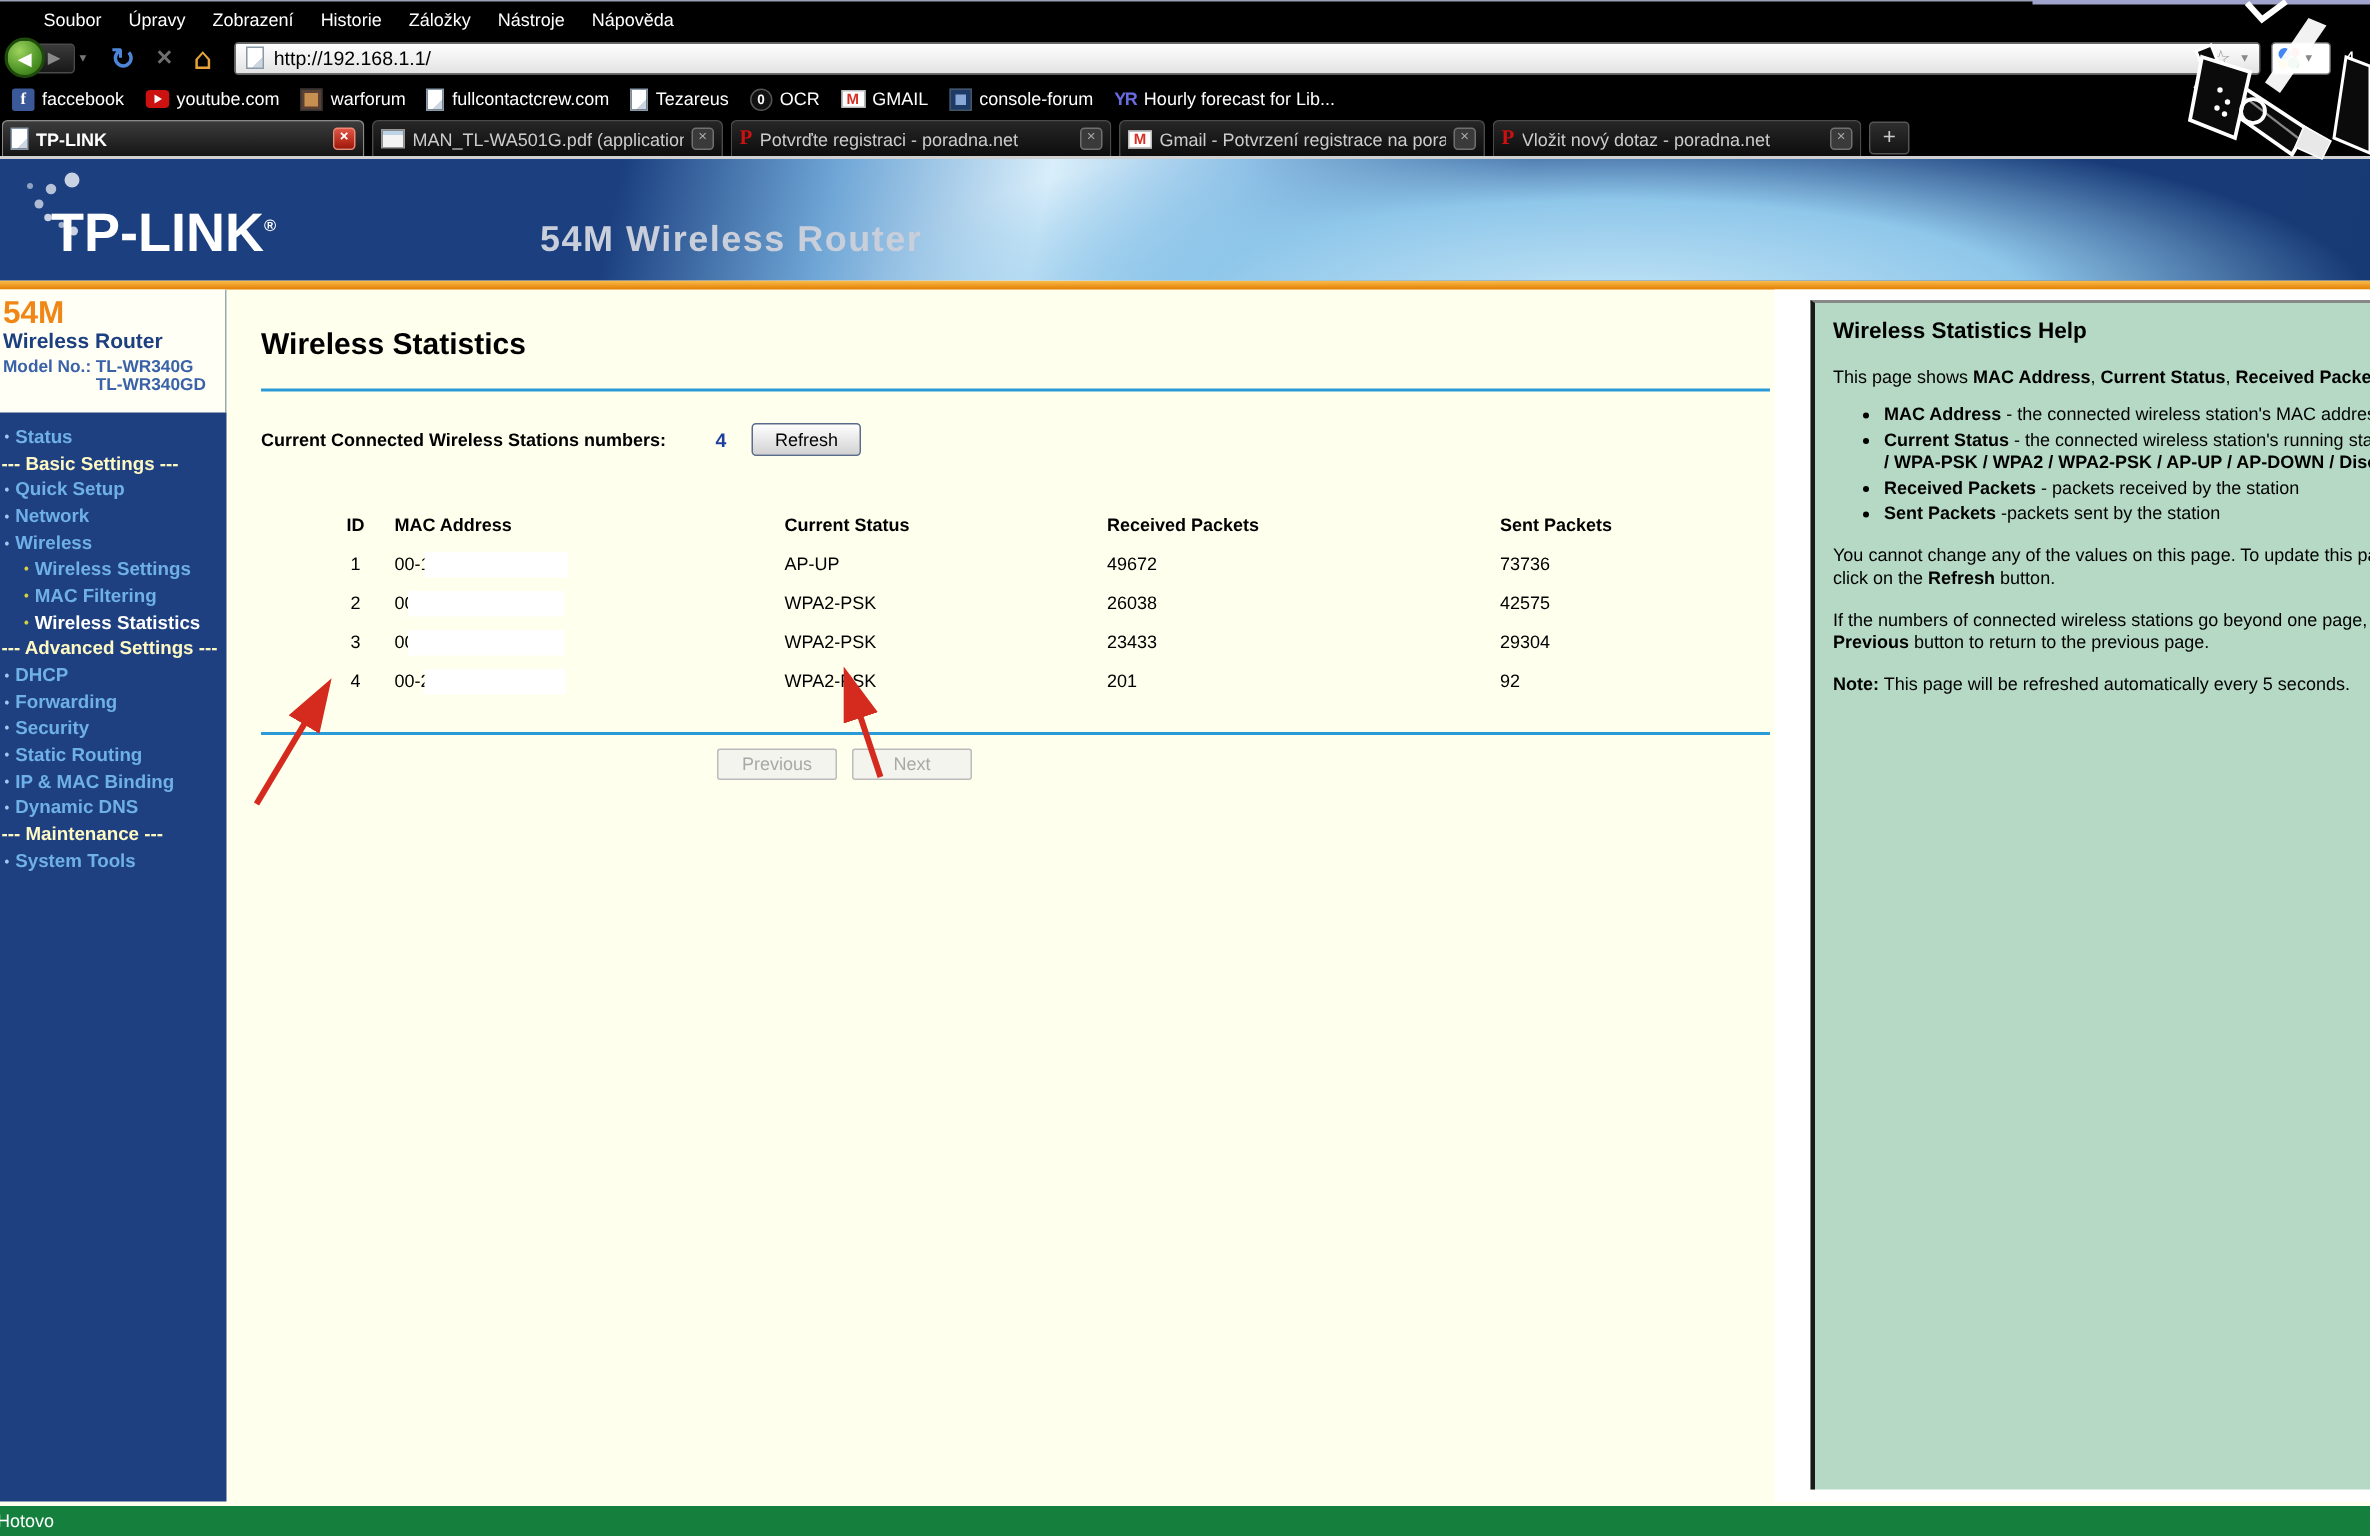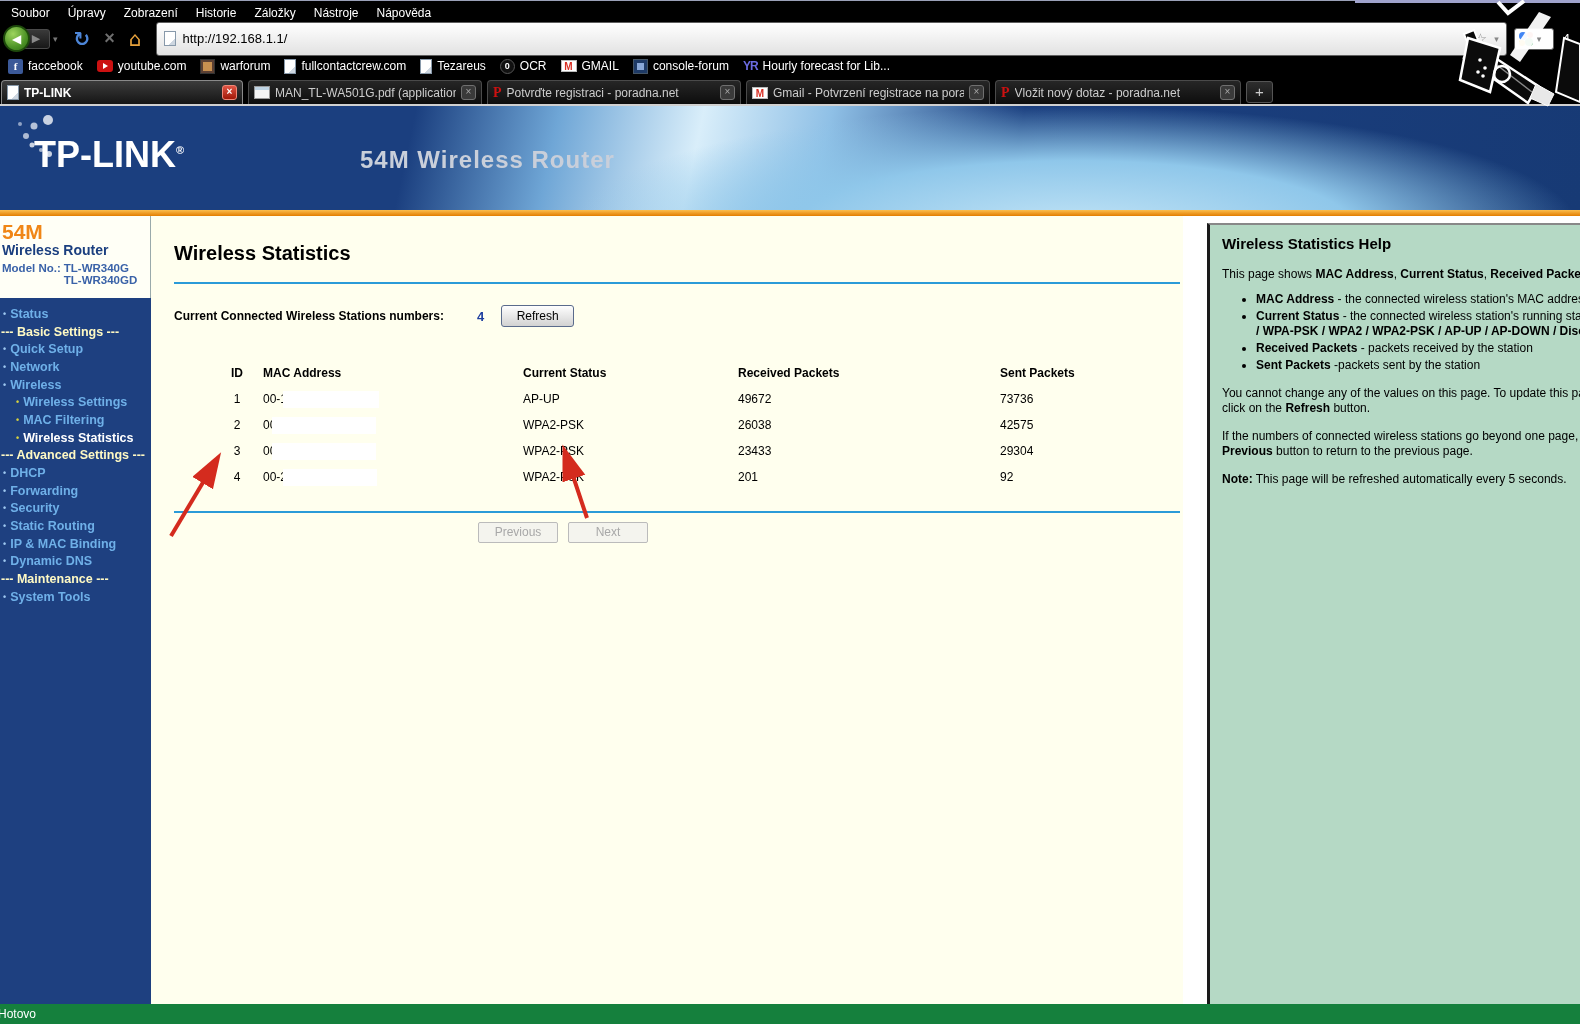--- a/index.html
+++ b/index.html
@@ -1,36 +1,36 @@
 <!DOCTYPE html>
 <html><head>
 <meta charset="utf-8">
 <style>
   * { box-sizing: border-box; margin: 0; padding: 0; }
   html,body { width:1580px; height:1024px; }
   body { position:relative; background:#000; font-family:"Liberation Sans",sans-serif; overflow:hidden; }
 
   
-  .menubar { height:24px; border-top:1px solid #9aa0b8; display:flex; align-items:center; padding-left:2px; }
+  .menubar { height:24px; border-top:1px solid #9aa0b8; display:flex; align-items:center; padding-left:20px; }
   .menu-item { color:#fff; font-size:12px; padding:0 9px; height:100%; display:flex; align-items:center; cursor:default; }
 
   .navbar { height:29px; display:flex; align-items:center; }
   .btn-back { width:27px; height:27px; border-radius:50%; flex:none;
     background:radial-gradient(circle at 35% 30%, #9ED45E, #4E9427 60%, #2F6B12);
     border:2px solid #1E4A0C; color:#fff; font-size:12px; display:flex; align-items:center; justify-content:center;
     margin-left:3px; z-index:2; font-family:"DejaVu Sans",sans-serif; }
   .btn-fwd { width:28px; height:20px; background:linear-gradient(#3a3a3a,#181818); border:1px solid #4a4a4a;
     border-radius:0 3px 3px 0; color:#8a8a8a; font-size:11px; display:flex; align-items:center; justify-content:center;
     margin-left:-8px; font-family:"DejaVu Sans",sans-serif; }
   .fwd-caret { color:#777; font-size:9px; margin-left:3px; font-family:"DejaVu Sans",sans-serif; }
   .btn-refresh { color:#4D86D8; font-size:20px; font-weight:bold; margin-left:16px; font-family:"DejaVu Sans",sans-serif; }
   .btn-stop { color:#6f6f6f; font-size:18px; font-weight:bold; margin-left:14px; }
   .btn-home { color:#E8A23C; font-size:20px; margin-left:14px; font-family:"DejaVu Sans",sans-serif; }
   .urlbar { flex:1 1 auto; height:22px; margin-left:14px; background:linear-gradient(#ffffff,#e2e2e2);
-    border:1px solid #5f5f5f; border-radius:3px; display:flex; align-items:center; padding:16px 7px; gap:7px; }
+    border:1px solid #5f5f5f; border-radius:3px; display:flex; align-items:center; padding:4px 7px; gap:7px; }
   .page-icon { width:12px; height:15px; background:#fff; border:1px solid #8899aa; flex:none;
     background:linear-gradient(135deg,#fff 70%, #cdd6e0 70%); }
   .url-text { font-size:13px; color:#000; flex:1; white-space:nowrap; overflow:hidden; }
   .star-icon { color:#999; font-size:15px; font-family:"DejaVu Sans",sans-serif; }
   .caret { color:#888; font-size:9px; font-family:"DejaVu Sans",sans-serif; }
   .searchbox { width:40px; height:22px; flex:none; background:#fff; border:1px solid #5f5f5f; border-radius:3px;
     margin-left:7px; display:flex; align-items:center; padding:0 3px; gap:3px; }
   .toolbar-counter { color:#fff; font-size:13px; margin:0 10px 0 9px; }
 
   .bookmarksbar { height:26px; display:flex; align-items:center; padding-left:3px; gap:4px; }
@@ -59,21 +59,21 @@
     color:#aaa; font-size:10px; line-height:12px; text-align:center; font-weight:normal; }
   .tab.active .tab-close { background:linear-gradient(#E05545,#A01808); border-color:#F08878; color:#fff; font-weight:bold; }
   .ic-pdf { width:16px; height:13px; background:#E9E9E9; border:1px solid #999;
     background:linear-gradient(#BFD4E4 30%, #F4F4F4 30%); }
   .ic-p { color:#CC1111; font-weight:900; font-size:14px; font-family:"Liberation Serif",serif; }
   .newtab { width:27px; height:22px; margin-bottom:1px; background:linear-gradient(#2e2e2e,#141414);
     border:1px solid #555; border-radius:3px; color:#ccc; font-size:15px; text-align:center; line-height:19px; }
 
   
   .page { position:absolute; left:0; top:104px; width:1580px; height:900px; background:#FFFFEE; border-top:2px solid #D0D0D0; }
-  .banner { height:104px; position:relative; overflow:hidden;
+  .banner { height:81px; position:relative; overflow:hidden;
     background:
       radial-gradient(ellipse 700px 170px at 68% 118%, #C2E4F6 0%, #8FC7EA 40%, rgba(27,63,127,0) 72%),
       linear-gradient(102deg, #1B3F7F 26%, #6FA6D6 35%, #D9EEFA 44%, #8FC0E6 52%, #1B3F7F 64%, #173A75 100%); }
   .logo { position:absolute; left:34px; top:28px; color:#fff; font-size:36px; font-weight:bold; letter-spacing:0; }
   .logo sup { font-size:11px; }
   .logo-dots { position:absolute; left:6px; top:6px; }
   .banner-title { position:absolute; left:360px; top:40px; font-size:24px; font-weight:bold; color:#C9CFDA; letter-spacing:1px; }
   .orange-bar { height:6px; background:linear-gradient(#FBBE4E,#E27D00); }
 
   .body-row { display:flex; height:808px; }

